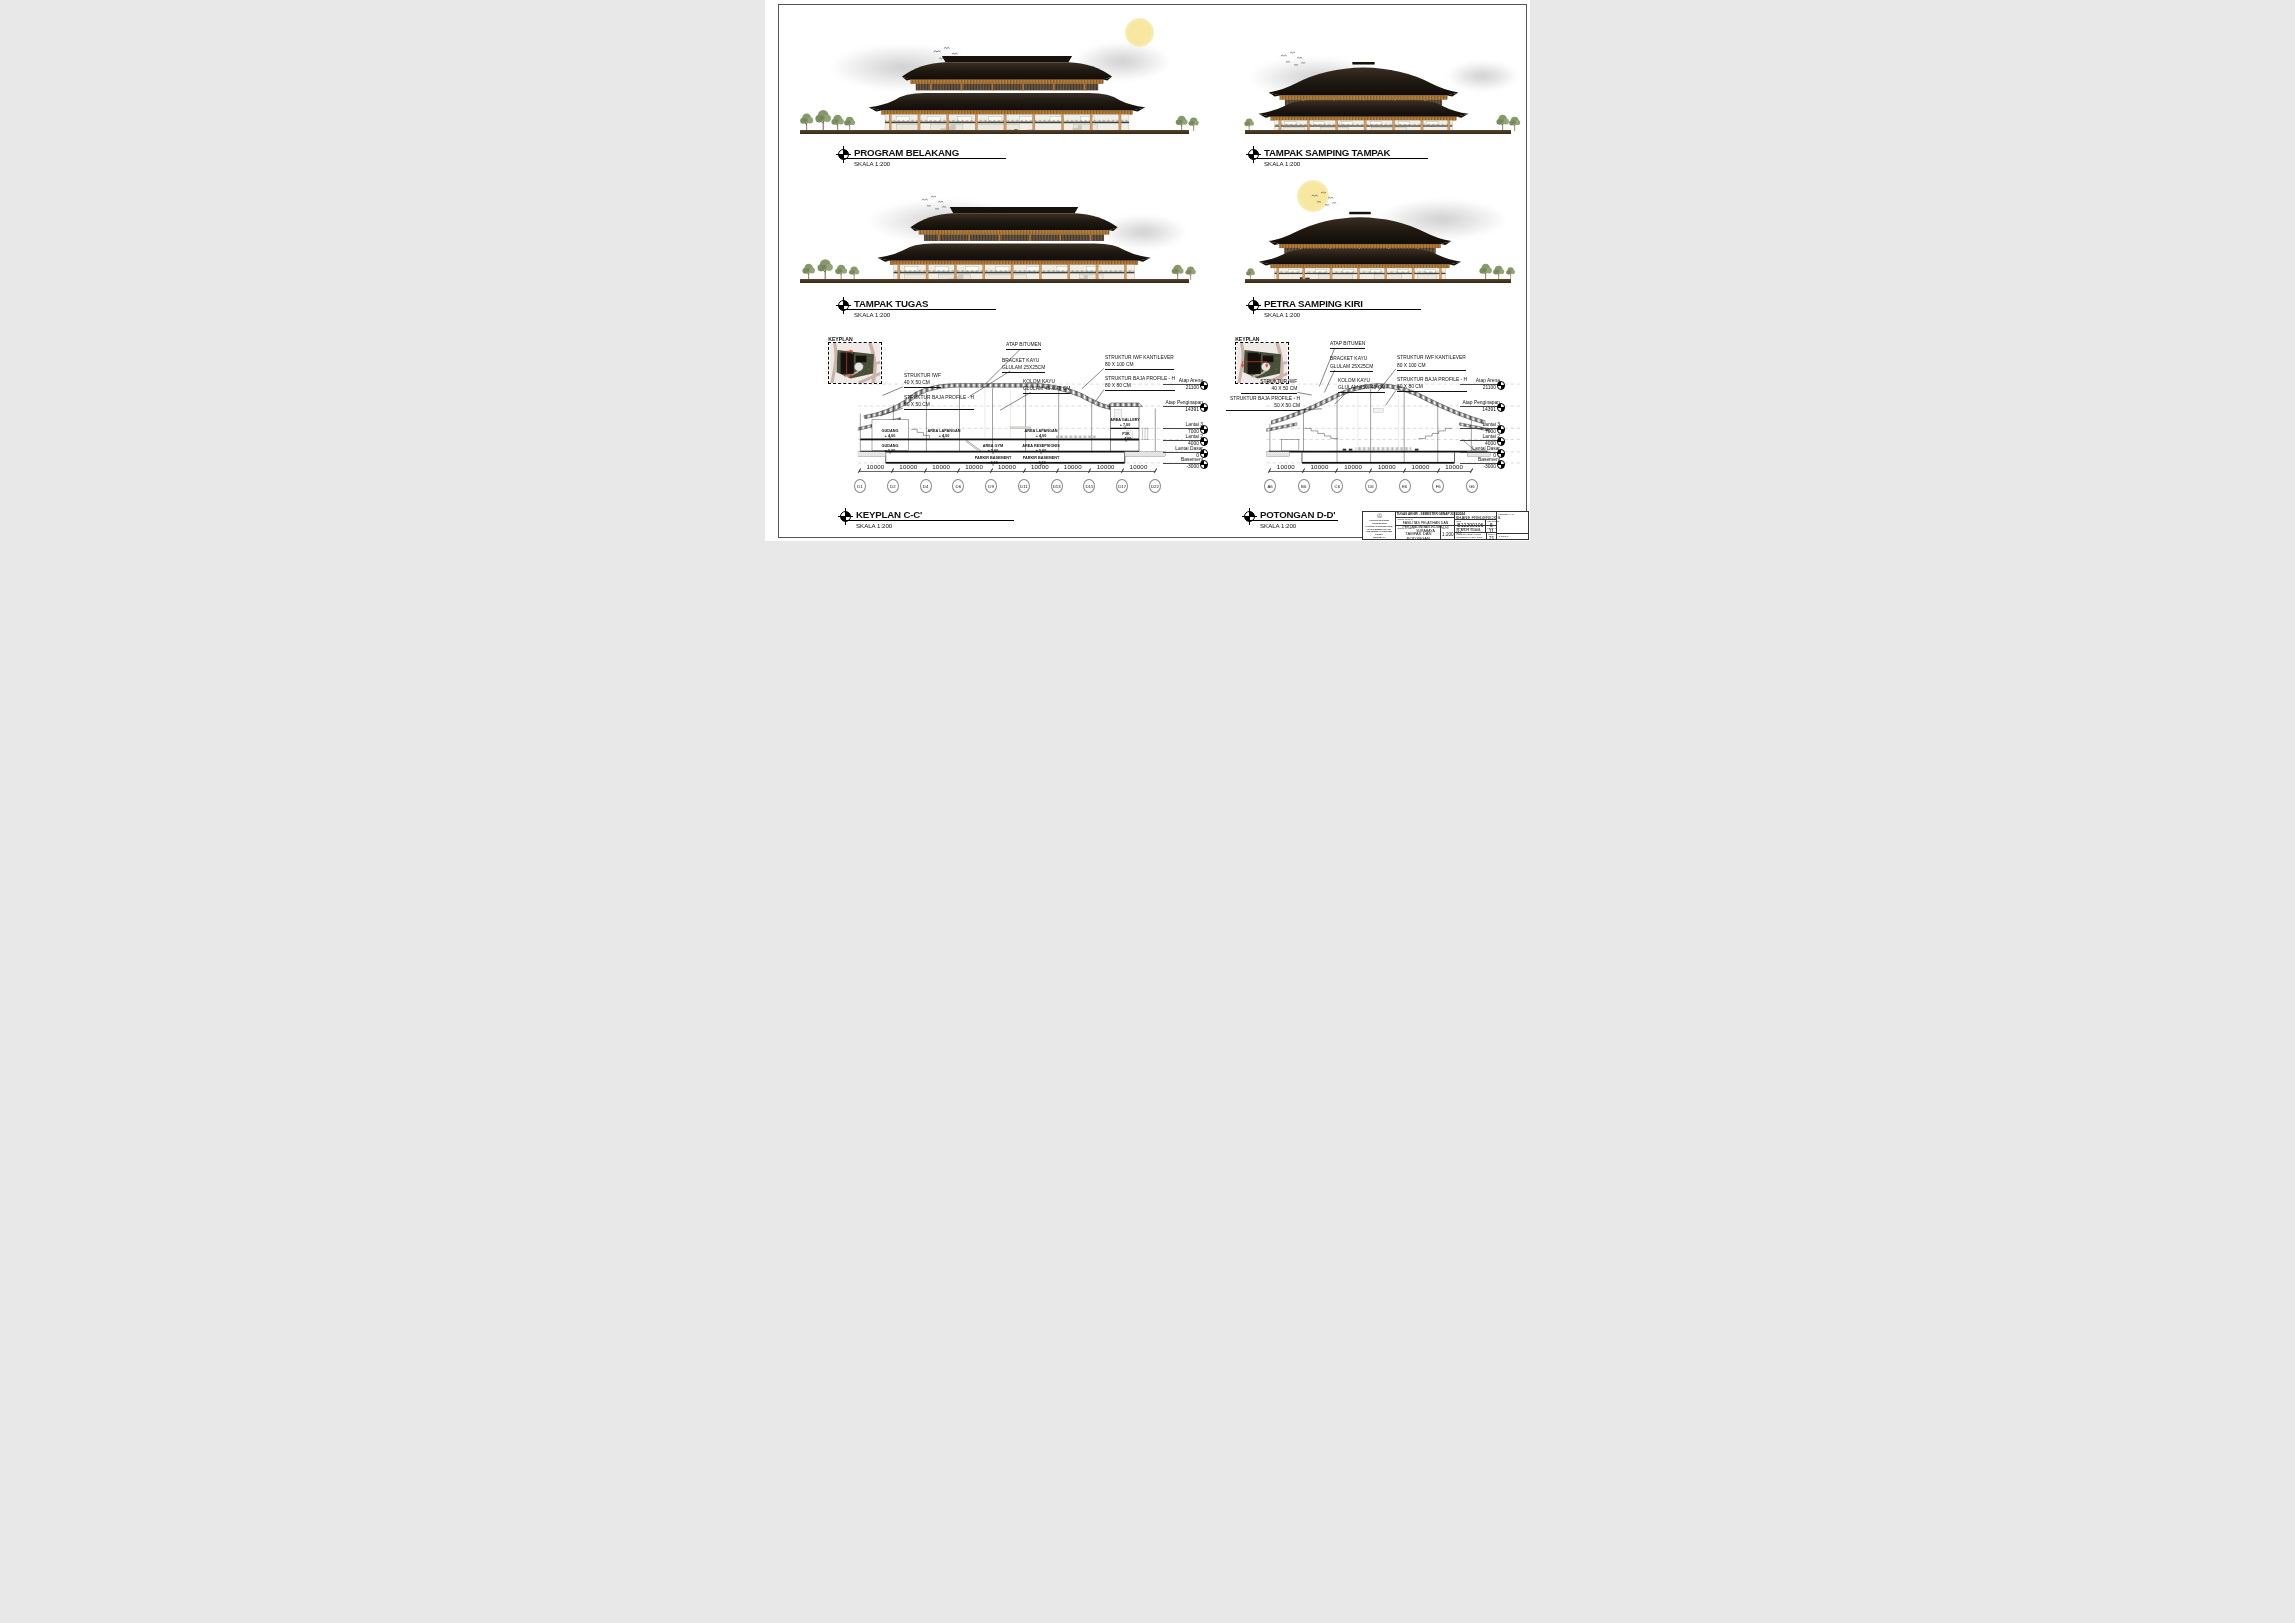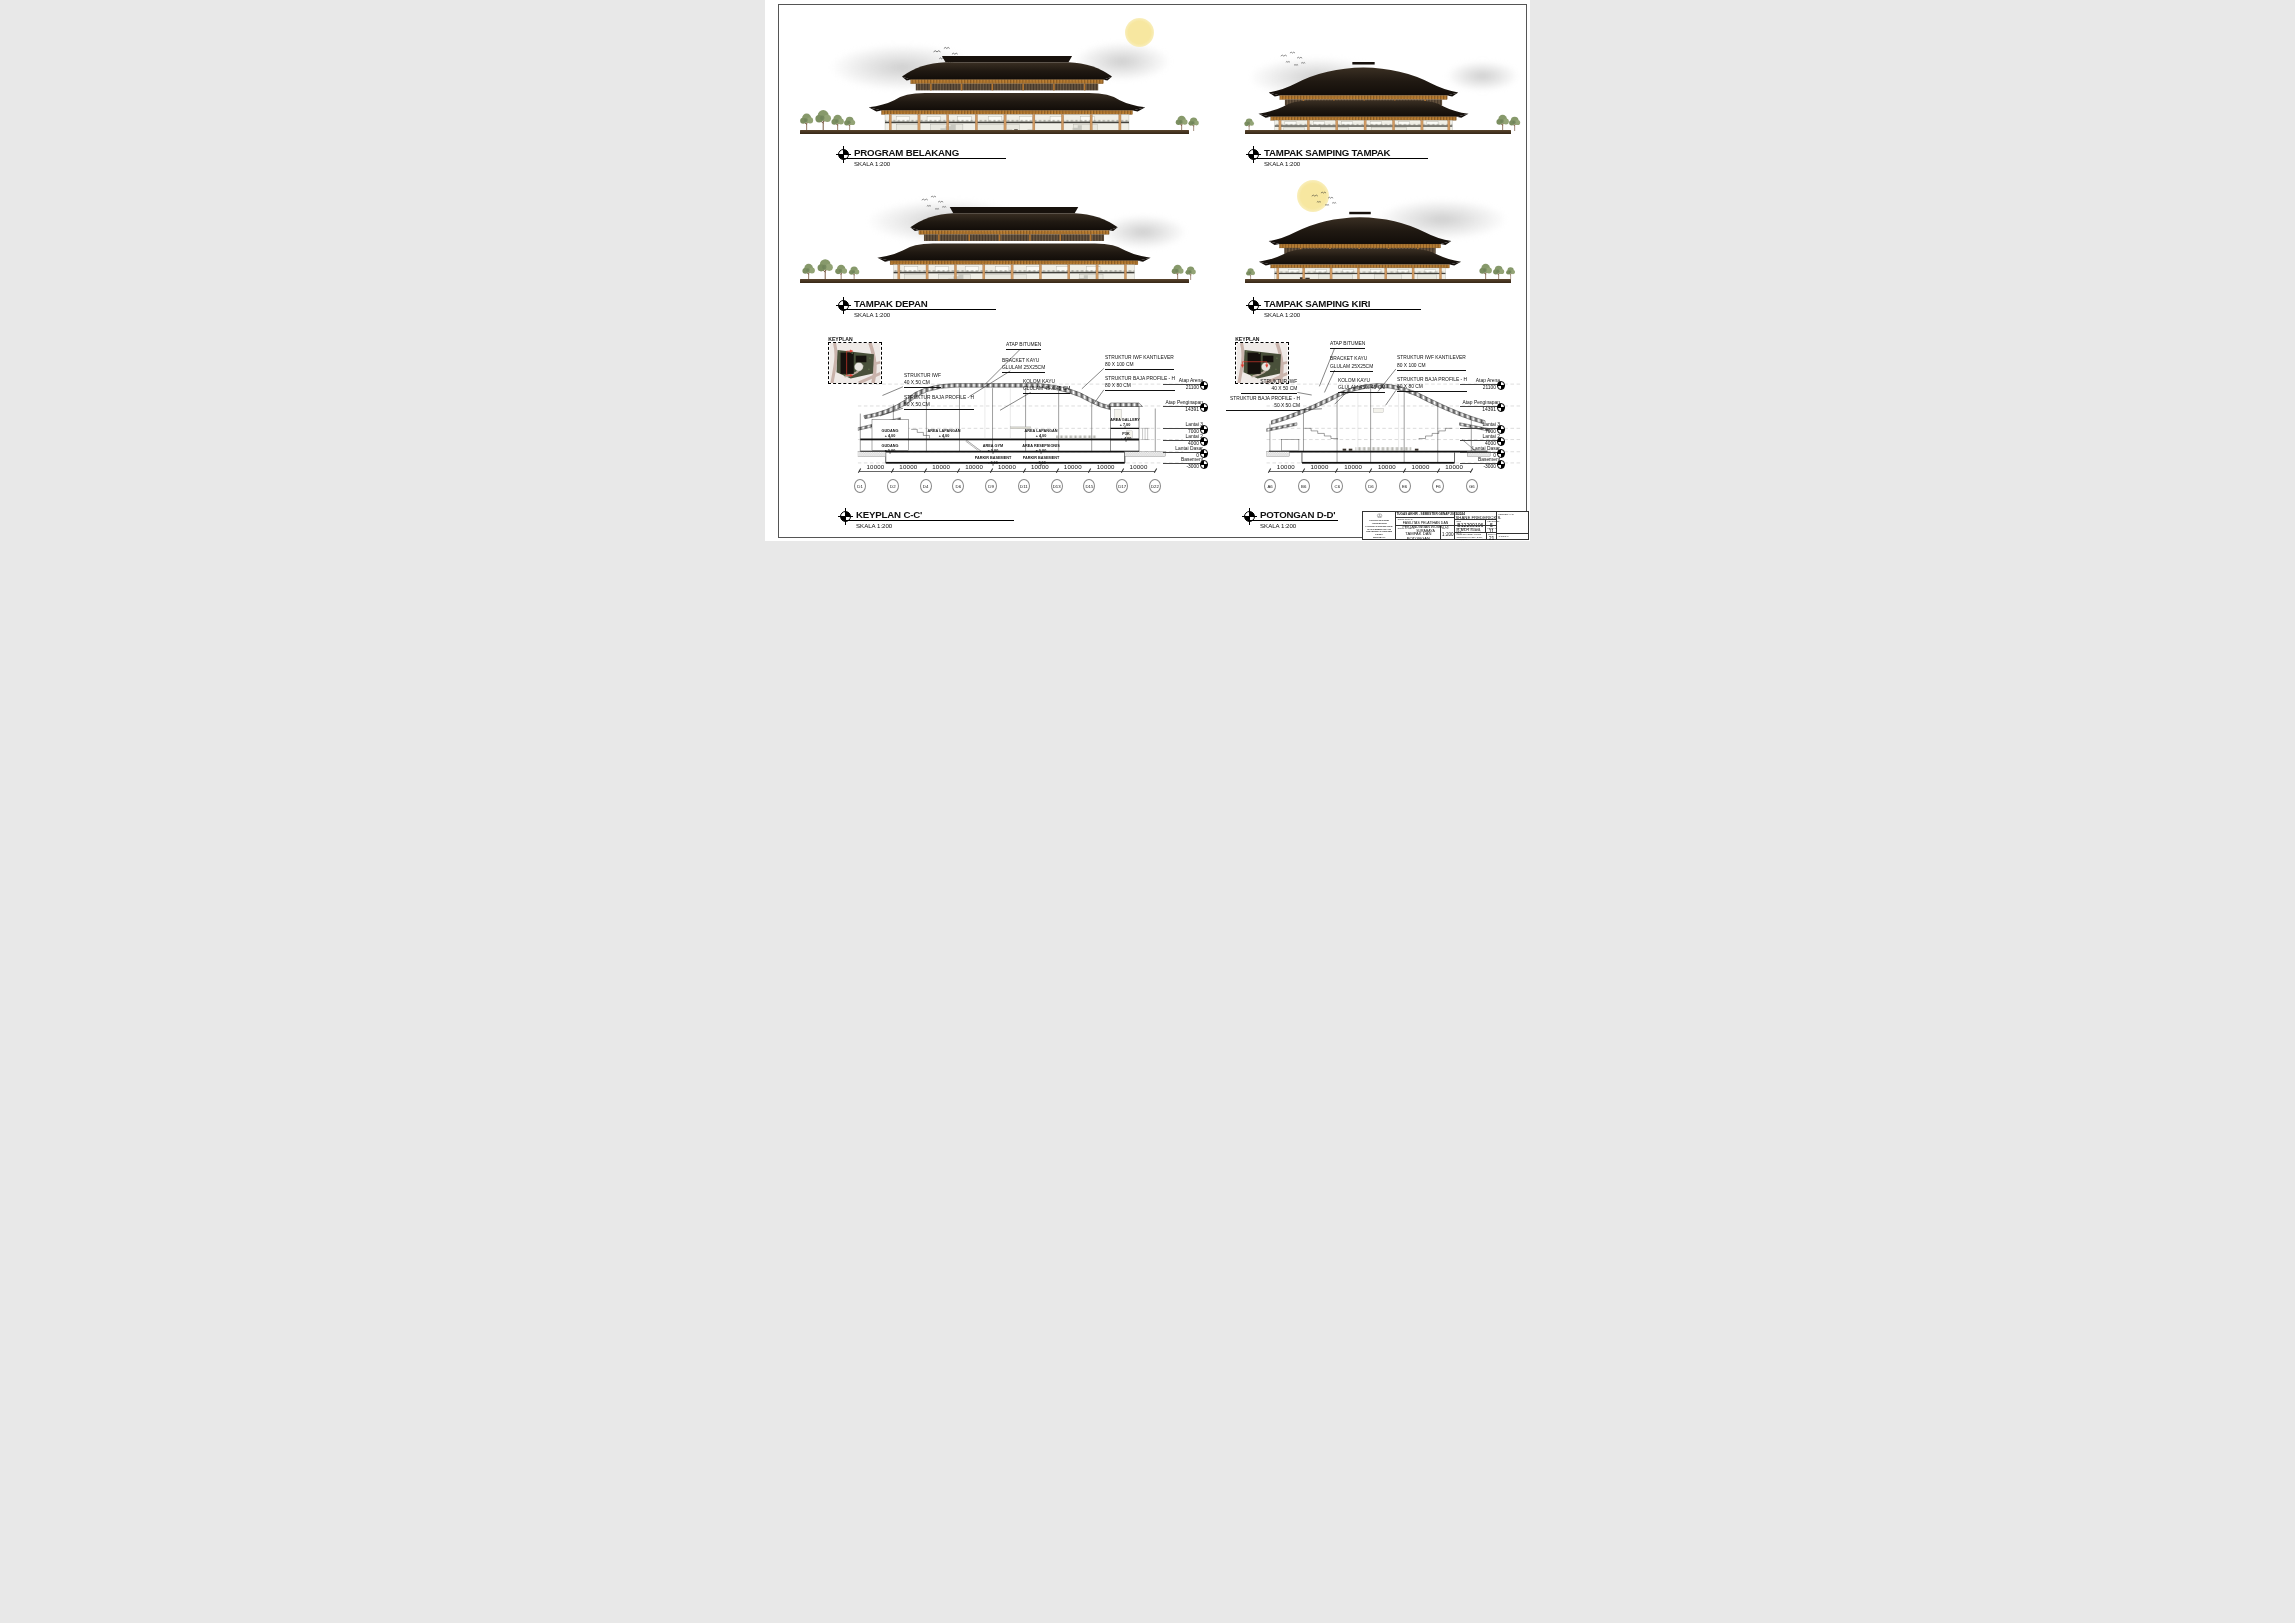--- a/index.html
+++ b/index.html
@@ -499,27 +499,27 @@
   <svg class="treesvg" style="left:740px;top:266px" width="11.2" height="13.3" viewBox="0 0 22 26">
       <use href="#tree"></use>
     </svg>
   <svg style="position:absolute;left:490px;top:210px;transform:scaleX(-1)" width="210" height="72" viewBox="0 0 412 141">
       <use href="#bldgB"></use>
     </svg>
   <div class="ground" style="left:480px;top:279px;width:266px;"></div>
 
   <div class="tgrp">
     <span class="tsym" style="left:73px;top:300px;"></span>
-    <div class="ttitle" style="left:89px;top:298px;">TAMPAK DEPAN</div>
+    <div class="ttitle" style="left:89px;top:298px;">TAMPAK TUGAS</div>
     <div class="trule" style="left:78px;top:309px;width:153px;"></div>
     <div class="tscale" style="left:89px;top:311px;">SKALA 1:200</div>
   </div>
   <div class="tgrp">
     <span class="tsym" style="left:483px;top:300px;"></span>
-    <div class="ttitle" style="left:499px;top:298px;">TAMPAK SAMPING KIRI</div>
+    <div class="ttitle" style="left:499px;top:298px;">PETRA SAMPING KIRI</div>
     <div class="trule" style="left:487px;top:309px;width:169px;"></div>
     <div class="tscale" style="left:499px;top:311px;">SKALA 1:200</div>
   </div>
 
   <div class="panel" style="left:51px;top:335px;width:409px;height:169px;">
     <div class="kplabel" style="left:12.3px;top:1px;">KEYPLAN</div>
     <svg class="keyplanimg" style="position:absolute;left:12.3px;top:7.2px;border:0.8px dashed #000" width="52" height="40" viewBox="0 0 101 79">
         <use href="#keyC"></use>
       </svg>
 

